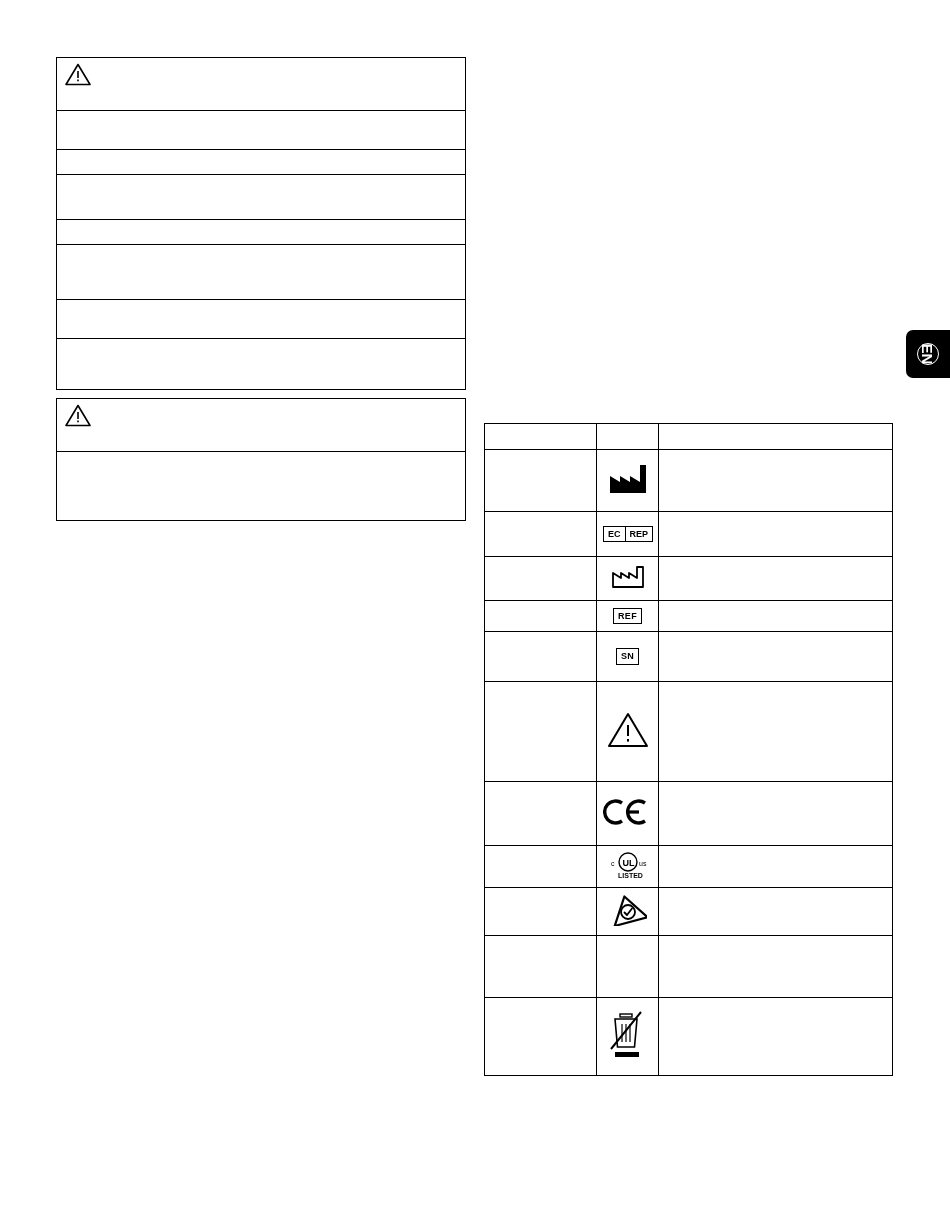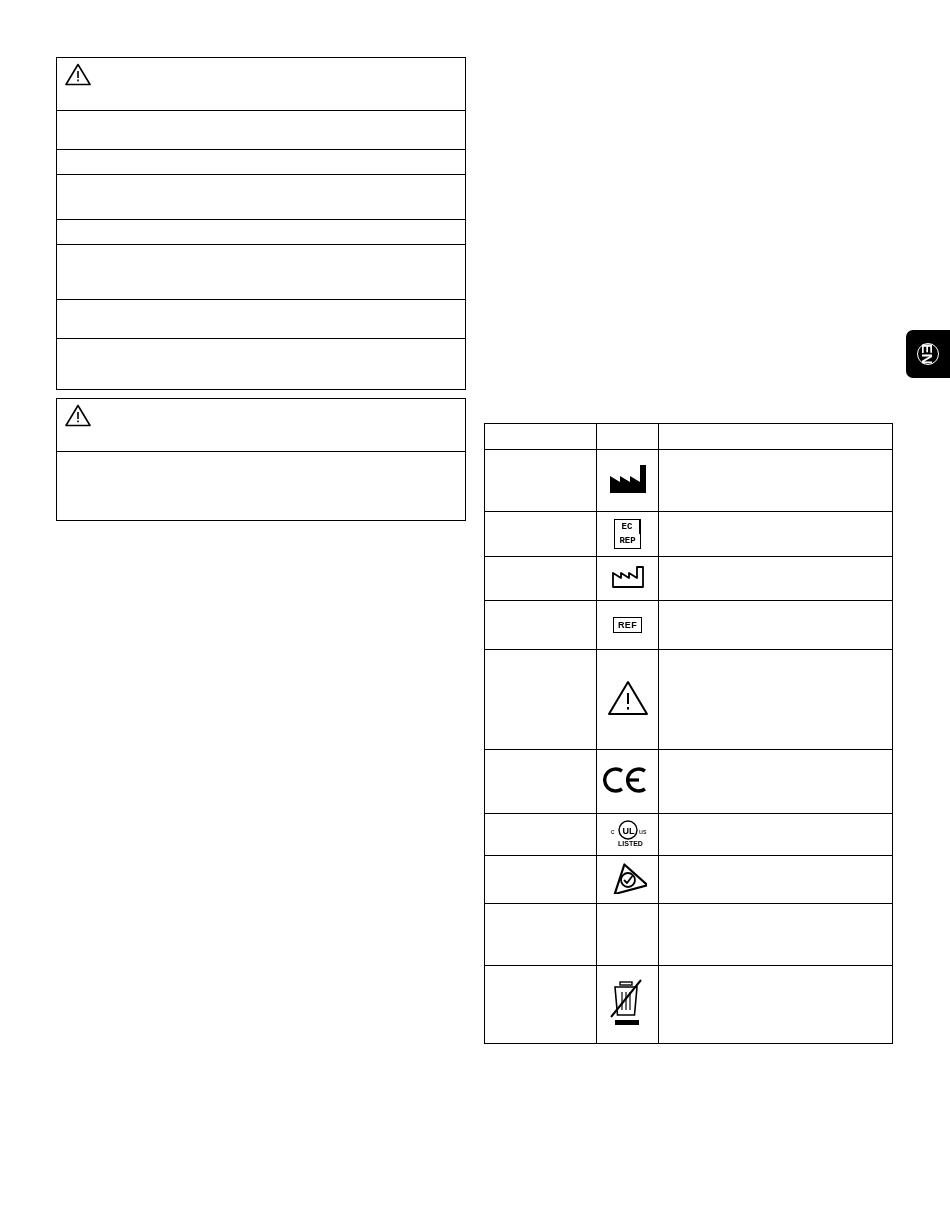--- a/index.html
+++ b/index.html
@@ -94,22 +94,21 @@
     font-size: 9px;
     letter-spacing: 0.3px;
     padding: 1px 4px;
     font-family: "Liberation Sans", sans-serif;
   }
   .ecrep {
     display: inline-flex;
     border: 1.6px solid #000;
     font-weight: bold;
     font-size: 9px;
-    font-family: Liberation Mono, monospace;
-    flex-direction: column;
+    font-family: Liberation Sans, sans-serif;
   }
   .ecrep span { padding: 1px 4px; }
   .ecrep span:first-child { border-right: 1.6px solid #000; }
 
   .dc-sym {
     display: inline-block;
     line-height: 1;
   }
   .dc-sym .solid {
     width: 36px;
@@ -258,28 +257,35 @@
       <tr style="height:44px;">
         <td></td>
         <td class="sym-cell">
           <svg width="36" height="26" viewBox="0 0 36 26">
             <path d="M3 23 L3 9 L11 14 L11 9 L19 14 L19 9 L27 14 L27 3 L33 3 L33 23 Z" fill="none" stroke="#000" stroke-width="1.8" stroke-linejoin="round"></path>
           </svg>
         </td>
         <td></td>
       </tr>
 
-      <tr style="height:49px;">
+      <tr style="height:31px;">
         <td></td>
         <td class="sym-cell">
           <span class="boxed">REF</span>
         </td>
         <td></td>
       </tr>
 
+      <tr style="height:50px;">
+        <td></td>
+        <td class="sym-cell">
+          <span class="boxed">SN</span>
+        </td>
+        <td></td>
+      </tr>
 
       <tr style="height:100px;">
         <td></td>
         <td class="sym-cell">
           <svg width="44" height="38" viewBox="0 0 44 38">
             <polygon points="22,3 41,35 3,35" fill="none" stroke="#000" stroke-width="2" stroke-linejoin="round"></polygon>
             <rect x="21" y="14" width="2" height="11" fill="#000"></rect>
             <rect x="21" y="28" width="2" height="2.6" fill="#000"></rect>
           </svg>
         </td>

